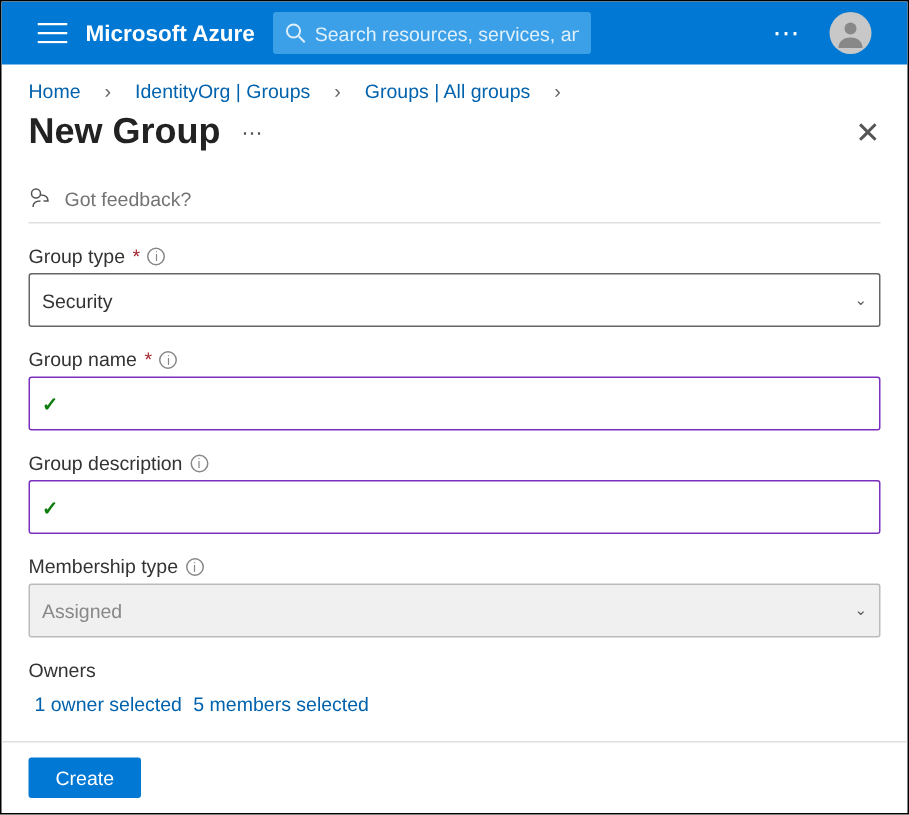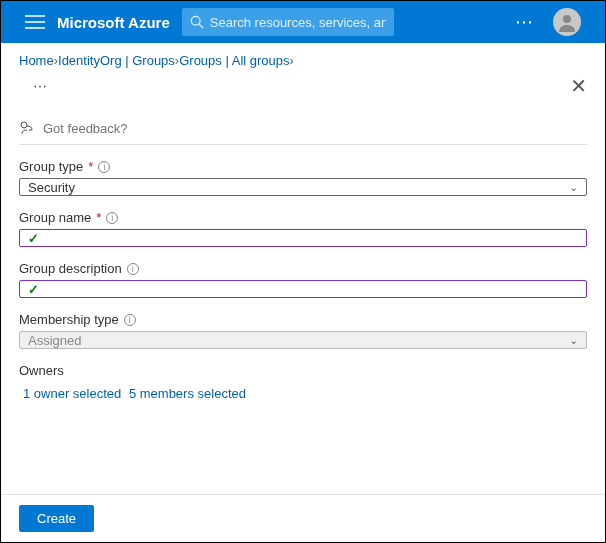--- a/index.html
+++ b/index.html
@@ -6,35 +6,35 @@
     body { width: 606px; height: 543px; background: #fff; border: 1px solid #000; overflow: hidden; display: flex; flex-direction: column; }
     .topbar { background: #0078d4; height: 42px; display: flex; align-items: center; padding: 0 24px; gap: 12px; }
     .hamburger { width: 20px; cursor: pointer; }
     .hamburger svg { display: block; }
     .brand { color: #fff; font-size: 15px; font-weight: 600; white-space: nowrap; }
     .searchwrap { flex: 1; display: flex; align-items: center; background: #3ca0e8; border-radius: 2px; height: 28px; padding: 0 8px; gap: 6px; max-width: 300px; }
     .searchwrap input { flex: 1; background: transparent; border: none; outline: none; color: #fff; font-size: 13px; }
     .searchwrap input::placeholder { color: #e0f0fb; }
     .dots { color: #fff; font-size: 18px; padding: 0 6px; cursor: pointer; letter-spacing: 2px; }
     .avatar { width: 28px; height: 28px; border-radius: 50%; background: #c8c8c8; display: flex; align-items: center; justify-content: center; }
-    .breadcrumb { padding: 10px 24px 4px 18px; font-size: 13px; display: flex; align-items: center; gap: 0; text-align: center; }
+    .breadcrumb { padding: 10px 24px 4px 18px; font-size: 13px; display: flex; align-items: center; gap: 16px; text-align: center; }
     .breadcrumb a { color: #0062ad; text-decoration: none; cursor: pointer; }
     .bc-sep { color: #666; }
     .titlebar { display: flex; align-items: center; padding: 2px 18px 16px 18px; }
     .title { font-size: 24px; font-weight: 600; color: #222; }
     .tdots { color: #555; margin-left: 14px; cursor: pointer; letter-spacing: 2px; font-size: 14px; }
     .close-x { margin-left: auto; font-size: 20px; color: #555; cursor: pointer; font-weight: 300; }
     .feedback { display: flex; align-items: center; gap: 8px; font-size: 13px; color: #737373; padding: 6px 18px 4px 18px; }
     .hr { border-bottom: 1px solid #e0e0e0; margin: 4px 18px 14px 18px; }
     .form { padding: 0 18px; font-size: 13px; color: #333; }
     .label { margin-bottom: 4px; display: flex; align-items: center; gap: 5px; }
     .req { color: #a4262c; }
     .info-icon { width: 12px; height: 12px; border: 1px solid #888; border-radius: 50%; display: inline-flex; align-items: center; justify-content: center; font-size: 9px; color: #888; cursor: pointer; }
     .fieldrow { margin-bottom: 14px; }
-    .select, .tinput { width: 100%; height: 18px; border: 1px solid #666; border-radius: 2px; padding: 0 8px; background: #fff; font-size: 13px; display: flex; align-items: center; justify-content: space-between; }
+    .select, .tinput { width: 100%; height: 36px; border: 1px solid #666; border-radius: 2px; padding: 0 8px; background: #fff; font-size: 13px; display: flex; align-items: center; justify-content: space-between; }
     .select.disabled { background: #f0f0f0; color: #888; border-color: #bbb; }
     .tinput.valid { border: 1px solid #7b2fbf; }
     .tinput input { flex: 1; border: none; outline: none; font-size: 13px; background: transparent; }
     .check { color: #107c10; font-weight: bold; }
     .chev { color: #555; font-size: 10px; }
     .section-label { margin-top: 4px; margin-bottom: 8px; }
     .link { color: #0062ad; font-size: 13px; cursor: pointer; margin-bottom: 16px; display: inline-block; padding-left: 4px; }
     .footer { margin-top: auto; border-top: 1px solid #e0e0e0; padding: 10px 18px; }
     .create-btn { background: #0078d4; color: #fff; border: none; padding: 6px 18px; font-size: 13px; border-radius: 2px; cursor: pointer; }
   </style>
@@ -68,20 +68,21 @@
 <div class="breadcrumb">
   <a>Home</a>
   <span class="bc-sep">›</span>
   <a>IdentityOrg | Groups</a>
   <span class="bc-sep">›</span>
   <a>Groups | All groups</a>
   <span class="bc-sep">›</span>
 </div>
 
 <div class="titlebar">
+  <div class="title">New Group</div>
   <div class="tdots">⋯</div>
   <div class="close-x">✕</div>
 </div>
 
 <div class="feedback">
   <svg width="16" height="16" viewBox="0 0 16 16">
       <circle cx="5" cy="5" r="3" stroke="#555" fill="none"></circle>
       <path d="M8 6c3 0 5 1 5 4h-3M3 14c0-3 2-4 5-4" stroke="#555" fill="none"></path>
     </svg>
   <span>Got feedback?</span>

